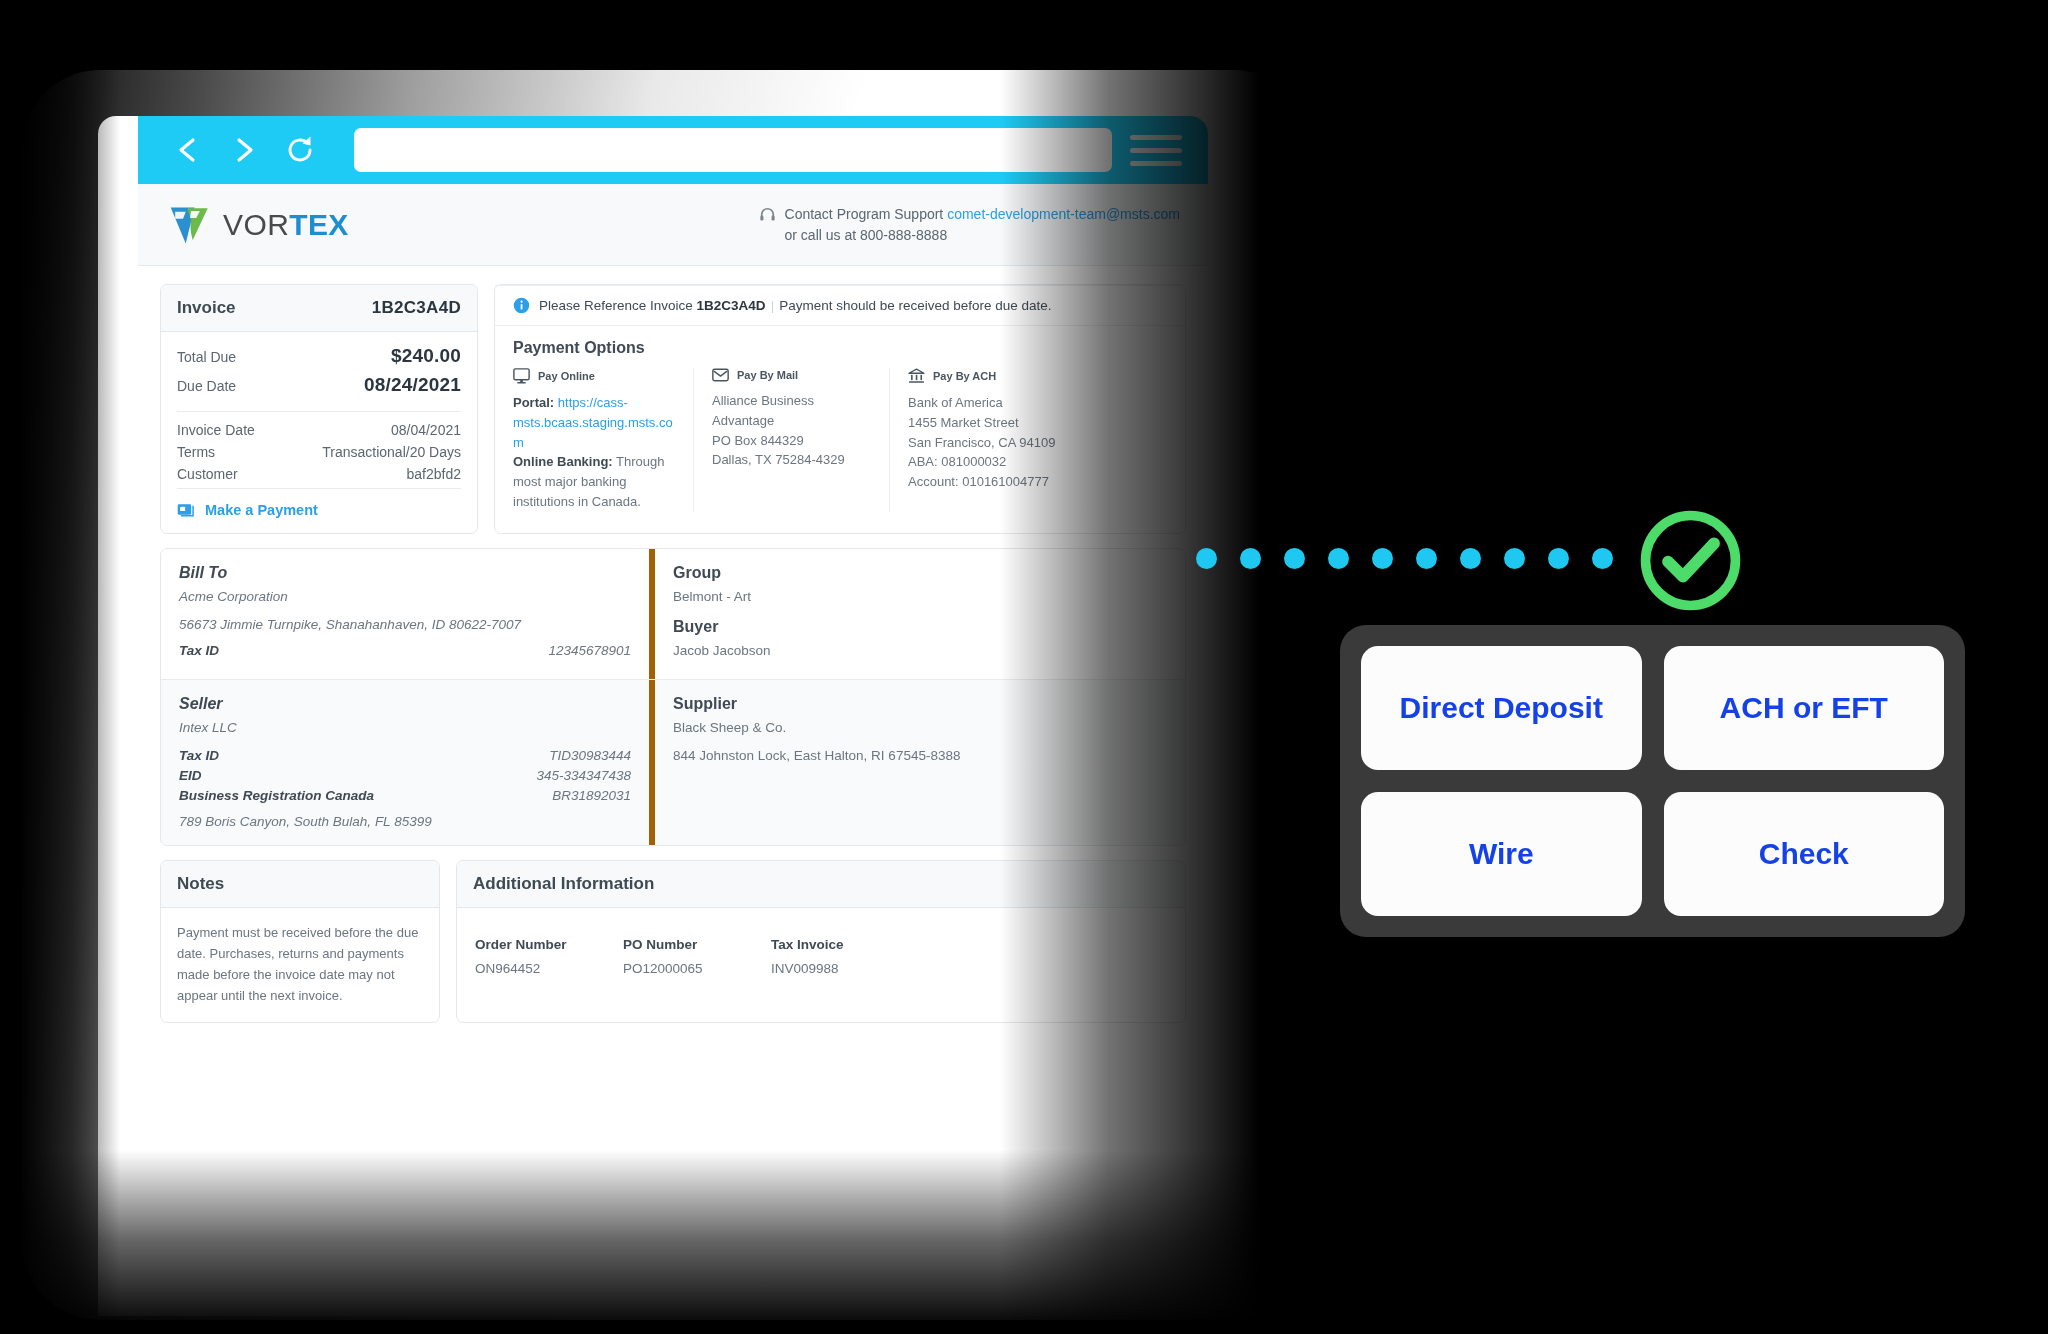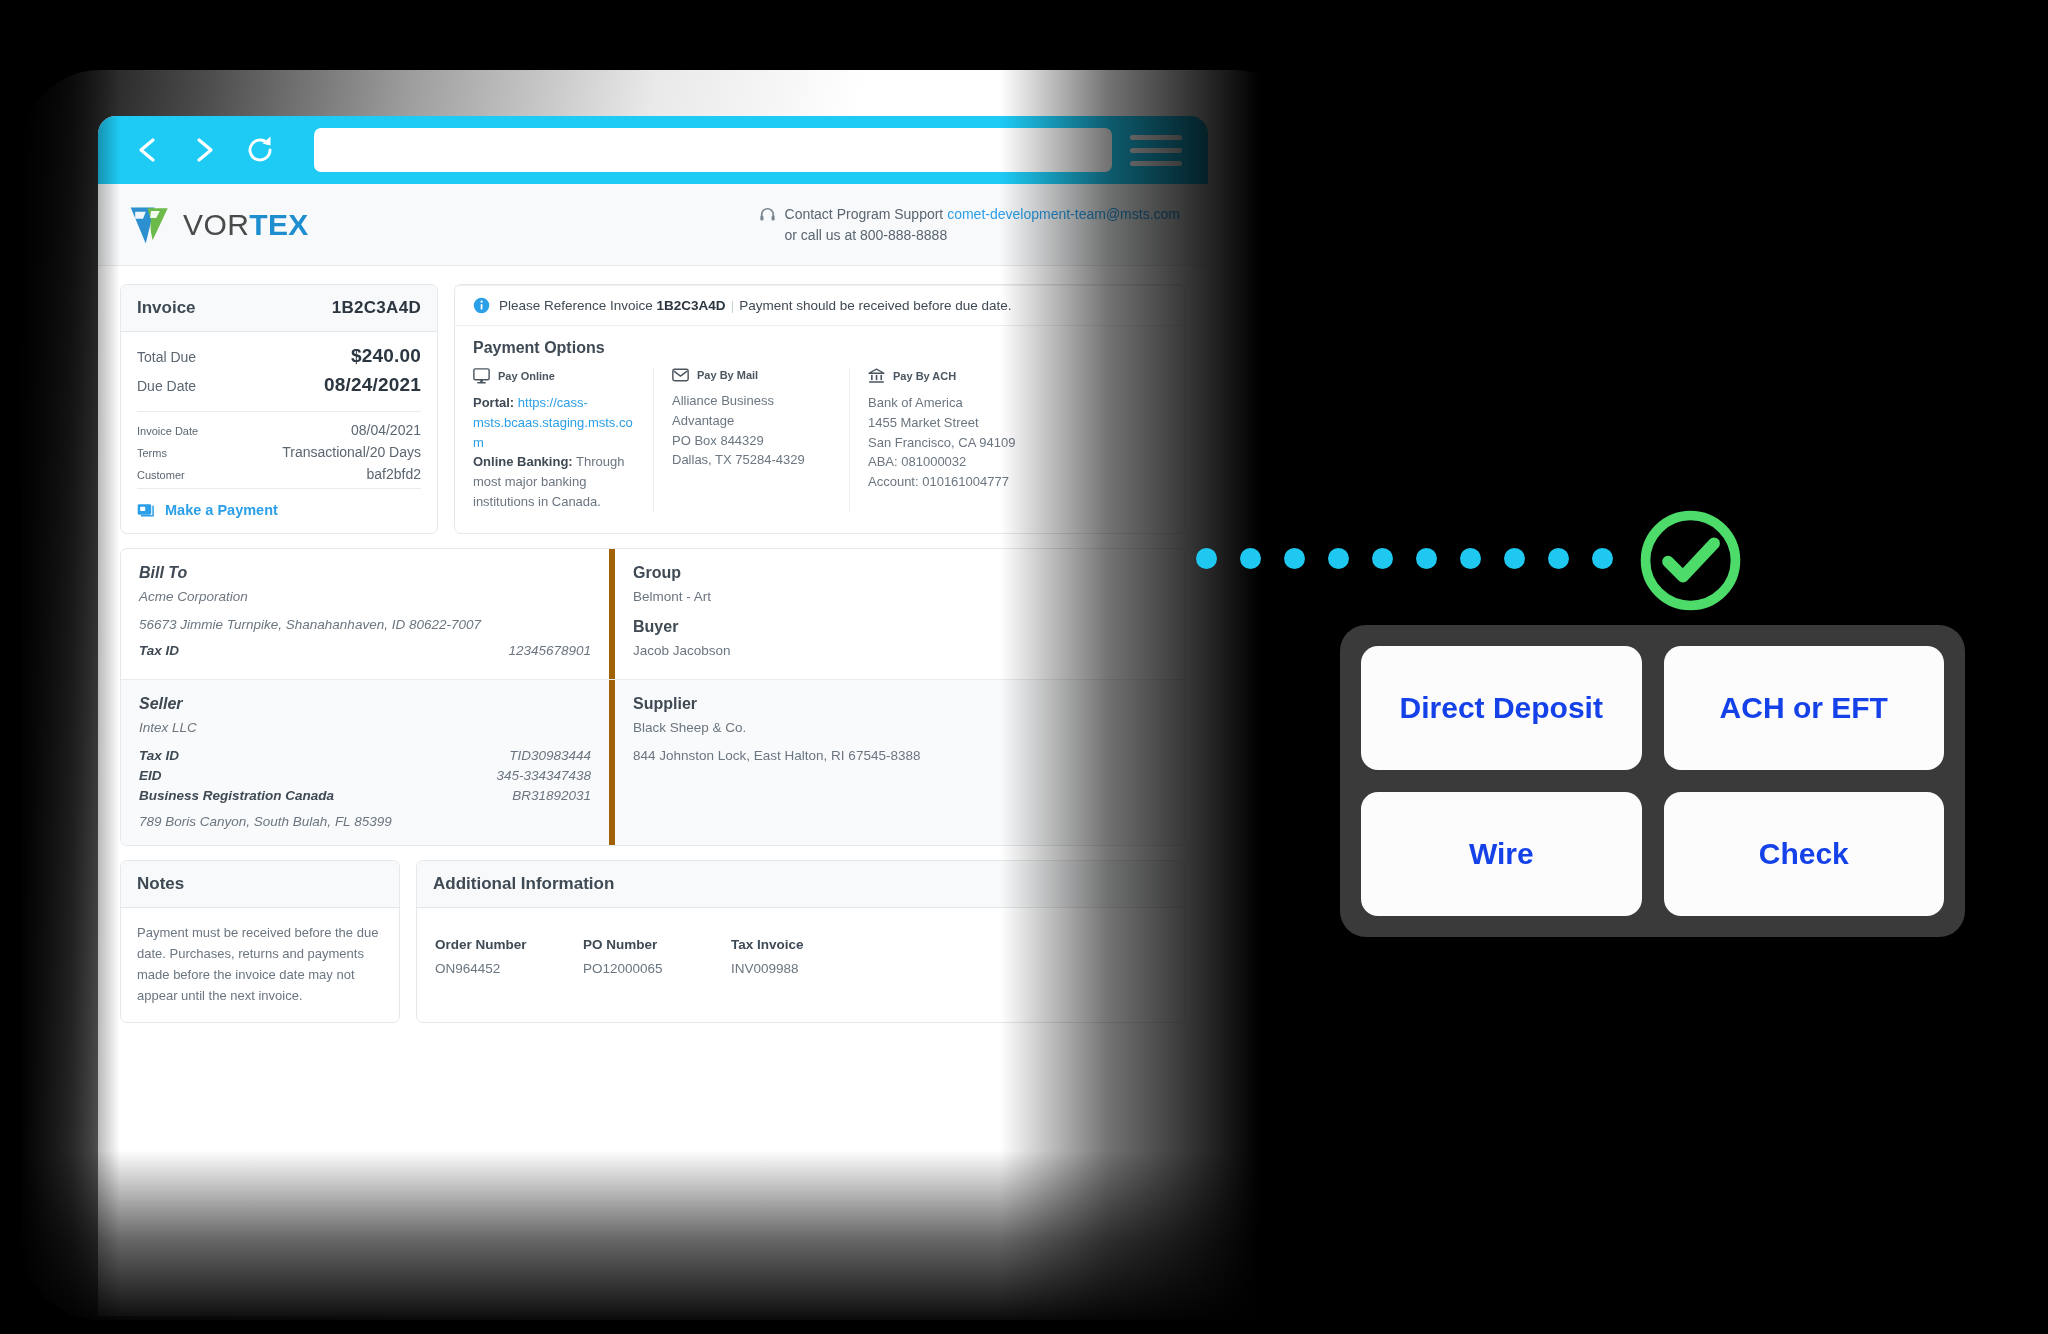--- a/index.html
+++ b/index.html
@@ -44,20 +44,21 @@
   }
 
   
   #screen {
     position: absolute;
     left: 98px; top: 116px;
     width: 1110px; height: 1200px;
     background: #ffffff;
     border-radius: 18px 18px 0 0;
     overflow: hidden;
+    padding-left: 40px;
   }
 
   
   .browser-bar {
     height: 68px;
     background: #1ecbf5;
     display: flex;
     align-items: center;
     padding: 0 22px;
     gap: 0;
@@ -137,21 +138,21 @@
   .card-head .code { font-size: 17px; font-weight: 700; color: #2b3640; letter-spacing: 0.3px; }
 
   
   .invoice-card { width: 318px; flex: 0 0 318px; display: flex; flex-direction: column; }
   .invoice-body { padding: 13px 16px 0 16px; flex: 1; display: flex; flex-direction: column; }
   .inv-line { display: flex; justify-content: space-between; align-items: baseline; margin-bottom: 7px; }
   .inv-line .lbl { font-size: 14px; color: #5b6670; }
   .inv-line .big { font-size: 19px; font-weight: 700; color: #2b3640; letter-spacing: 0.2px; }
   .inv-sep { border-top: 1px solid #e8ecef; margin: 8px 0 10px 0; }
   .inv-line2 { display: flex; justify-content: space-between; align-items: baseline; margin-bottom: 6px; }
-  .inv-line2 .lbl { font-size: 11px; color: #5b6670; }
+  .inv-line2 .lbl { font-size: 14px; color: #5b6670; }
   .inv-line2 .val { font-size: 14px; color: #5b6670; }
   .inv-footsep { border-top: 1px solid #e8ecef; margin-top: auto; }
   .make-payment {
     display: flex; align-items: center; gap: 9px;
     padding: 13px 0 15px 0;
     color: #2b9fe8; font-size: 14.5px; font-weight: 600; cursor: pointer;
   }
 
   
   .remit-card { flex: 1; display: flex; flex-direction: column; }

